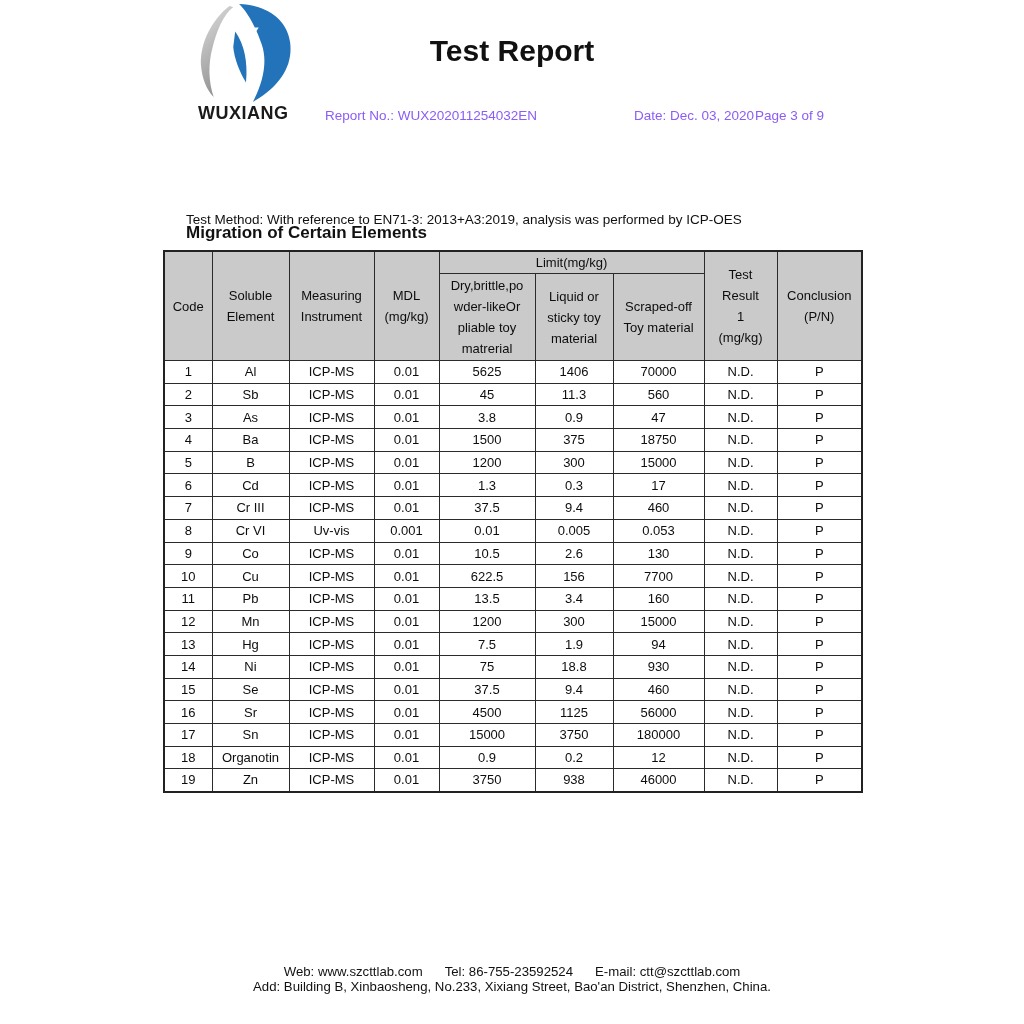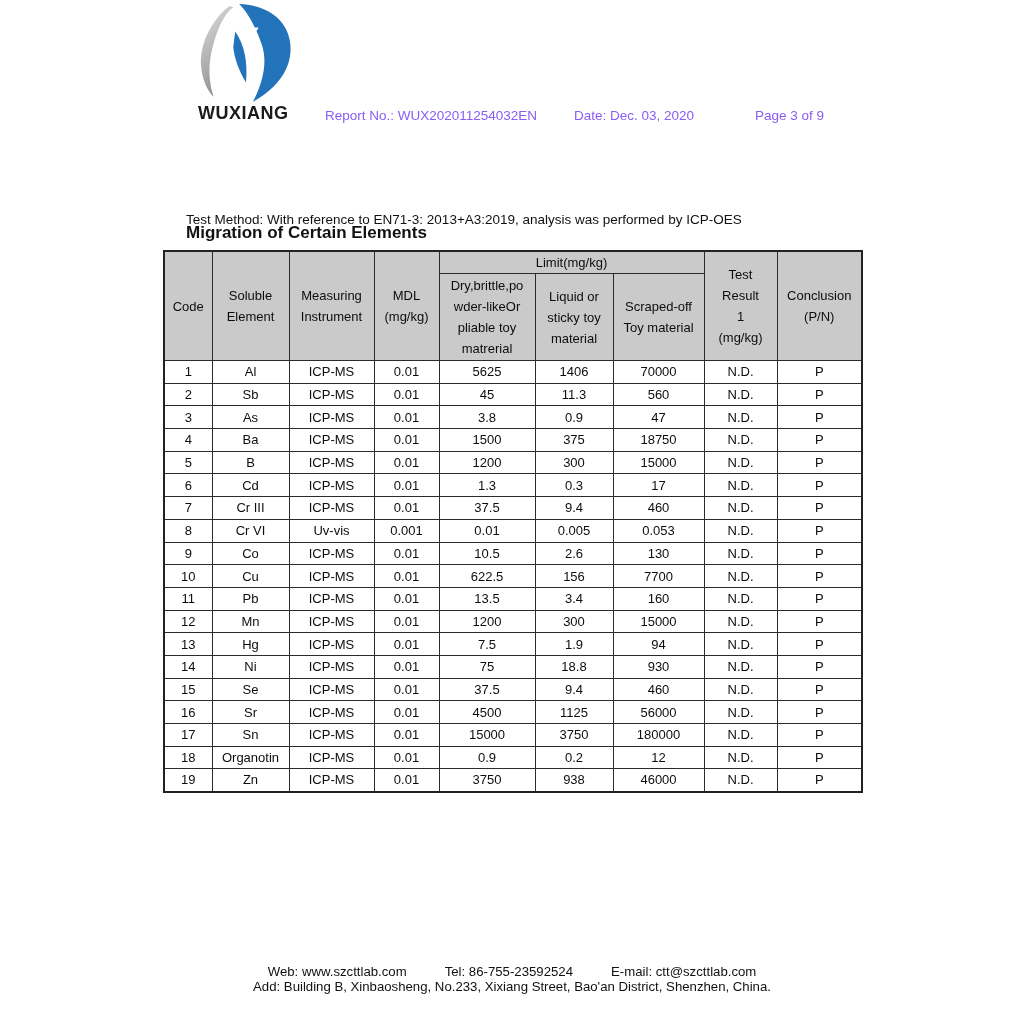--- a/index.html
+++ b/index.html
@@ -18,21 +18,21 @@
   .brand {
     position: absolute; left: 198px; top: 103px; width: 118px;
     text-align: left; font-weight: bold; font-size: 18px; letter-spacing: 0.5px; color: #1a1a1a;
   }
   .title {
     position: absolute; left: 0; top: 34px; width: 100%;
     text-align: center; font-weight: bold; font-size: 30px; color: #111;
   }
   .meta { position: absolute; top: 108px; font-size: 13.5px; color: #8b5cf6; white-space: nowrap; }
   .meta.report-no { left: 325px; }
-  .meta.date      { left: 574px; }
+  .meta.date      { left: 634px; }
   .meta.pageno    { left: 755px; }
 
   
   .section-heading {
     position: absolute; left: 186px; top: 191px;
     font-size: 17px; font-weight: bold; color: #111; margin-top: 32px;
   }
   .test-method {
     position: absolute; left: 186px; top: 212px;
     font-size: 13.5px; color: #111;
@@ -64,21 +64,21 @@
   .report-table thead tr.sub-row th { height: 87px; }
   .report-table tbody td { height: 22.7px; background: #ffffff; }
   .ws-pre { white-space: pre-line; }
 
   
   .footer-line {
     position: absolute; left: 0; width: 100%;
     text-align: center; font-size: 13.2px; color: #111;
   }
   .footer-line.line1 { top: 979px; }
-  .footer-line.line2 { top: 964px; display: flex; justify-content: center; gap: 38px; }
+  .footer-line.line2 { top: 964px; display: flex; justify-content: center; gap: 22px; }
 </style>
 </head>
 <body>
 
 <div class="page">
 
   <div class="logo-wrap">
     <svg width="108" height="98" viewBox="0 0 110 100">
       <defs>
         <linearGradient id="grayGrad" x1="0.2" y1="0" x2="0.5" y2="1">
@@ -87,20 +87,21 @@
         </linearGradient>
       </defs>
       <path fill="url(#grayGrad)" d="M38,2 C20,16 8,40 9,62 C10,76 15,88 22,95 C17,80 16,62 21,44 C25,28 31,12 42,3 Z"></path>
       <path fill="#2273b9" d="M48,0 C78,1 97,17 100,39 C103,62 91,83 62,100 C73,79 77,58 71,41 C64,21 56,8 48,0 Z"></path>
       <path fill="#ffffff" d="M68,24 C59,37 55,56 58,78 C51,69 47,52 51,38 C54,28 61,23 68,24 Z"></path>
       <path fill="#2273b9" d="M44,28 C53,41 57,58 55,80 C49,71 43,56 42,44 Z"></path>
     </svg>
   </div>
   <div class="brand">WUXIANG</div>
 
+  <div class="title">Test Report</div>
   <div class="meta report-no">Report No.: WUX202011254032EN</div>
   <div class="meta date">Date: Dec. 03, 2020</div>
   <div class="meta pageno">Page 3 of 9</div>
 
   <div class="section-heading">Migration of Certain Elements</div>
   <div class="test-method">Test Method: With reference to EN71-3: 2013+A3:2019, analysis was performed by ICP-OES</div>
 
   <table class="report-table">
     <colgroup>
       <col style="width:48px">

